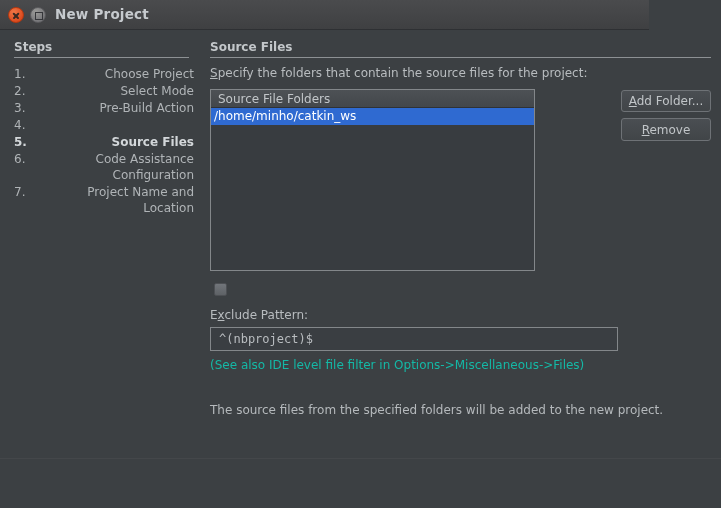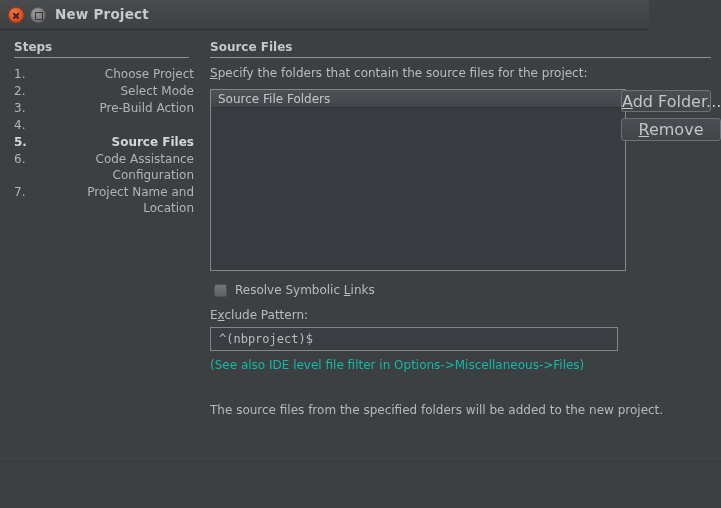--- a/index.html
+++ b/index.html
@@ -117,21 +117,21 @@
     position: absolute;
     left: 210px; top: 66px;
     font-size: 12px;
     color: #b8bcbf;
   }
   .mn { text-decoration: underline; text-underline-offset: 1px; }
 
   .listbox {
     position: absolute;
     left: 210px; top: 89px;
-    width: 416px; height: 182px;
+    width: 325px; height: 182px;
     background: #383c40;
     border: 1px solid #83878a;
     box-sizing: border-box;
     overflow: hidden;
   }
   .list-header {
     height: 18px;
     background: linear-gradient(to bottom, #4d5155 0%, #43474b 100%);
     border-bottom: 1px solid #2f3235;
     color: #c2c6c9;
@@ -152,37 +152,37 @@
     background: #2f6ad1;
     color: #ffffff;
   }
 
   
   .btn {
     background: linear-gradient(to bottom, #4a4e52 0%, #414548 100%);
     border: 1px solid #6e7276;
     border-radius: 3px;
     color: #c1c5c8;
-    font-size: 16px;
+    font-size: 12px;
     font-family: inherit;
     text-align: center;
     box-sizing: border-box;
     cursor: default;
     padding: 0;
     white-space: nowrap;
   }
   #btn-addfolder {
     position: absolute;
     left: 621px; top: 90px;
     width: 90px; height: 22px;
   }
   #btn-remove {
     position: absolute;
     left: 621px; top: 118px;
-    width: 100px; height: 23px;
+    width: 90px; height: 23px;
   }
 
   
   .checkrow {
     position: absolute;
     left: 214px; top: 283px;
     display: flex;
     align-items: center;
   }
   .checkbox {
@@ -282,29 +282,29 @@
   </div>
 </div>
 
 <div class="sect-head" id="src-head">Source Files</div>
 <div class="sect-rule" id="src-rule"></div>
 
 <div class="specify-label"><span class="mn">S</span><span>pecify the folders that contain the source files for the project:</span></div>
 
 <div class="listbox">
   <div class="list-header">Source File Folders</div>
+  <div class="list-row selected">/home/minho/catkin_ws</div>
 </div>
 
 <button class="btn" id="btn-addfolder"><span class="mn">A</span><span>dd Folder...</span></button>
 
 <button class="btn" id="btn-remove"><span class="mn">R</span><span>emove</span></button>
 
 <div class="checkrow">
   <span class="checkbox"></span>
-  <span class="lbl"><span>Resolve Symbolic </span><span class="mn">L</span><span>inks</span></span>
 </div>
 
 <div class="excl-label"><span>E</span><span class="mn">x</span><span>clude Pattern:</span></div>
 
 <input class="textfield" id="exclude-pattern-input" value="^(nbproject)$" style="">
 
 <div class="note">(See also IDE level file filter in Options-&gt;Miscellaneous-&gt;Files)</div>
 
 <div class="summary">The source files from the specified folders will be added to the new project.</div>
 

